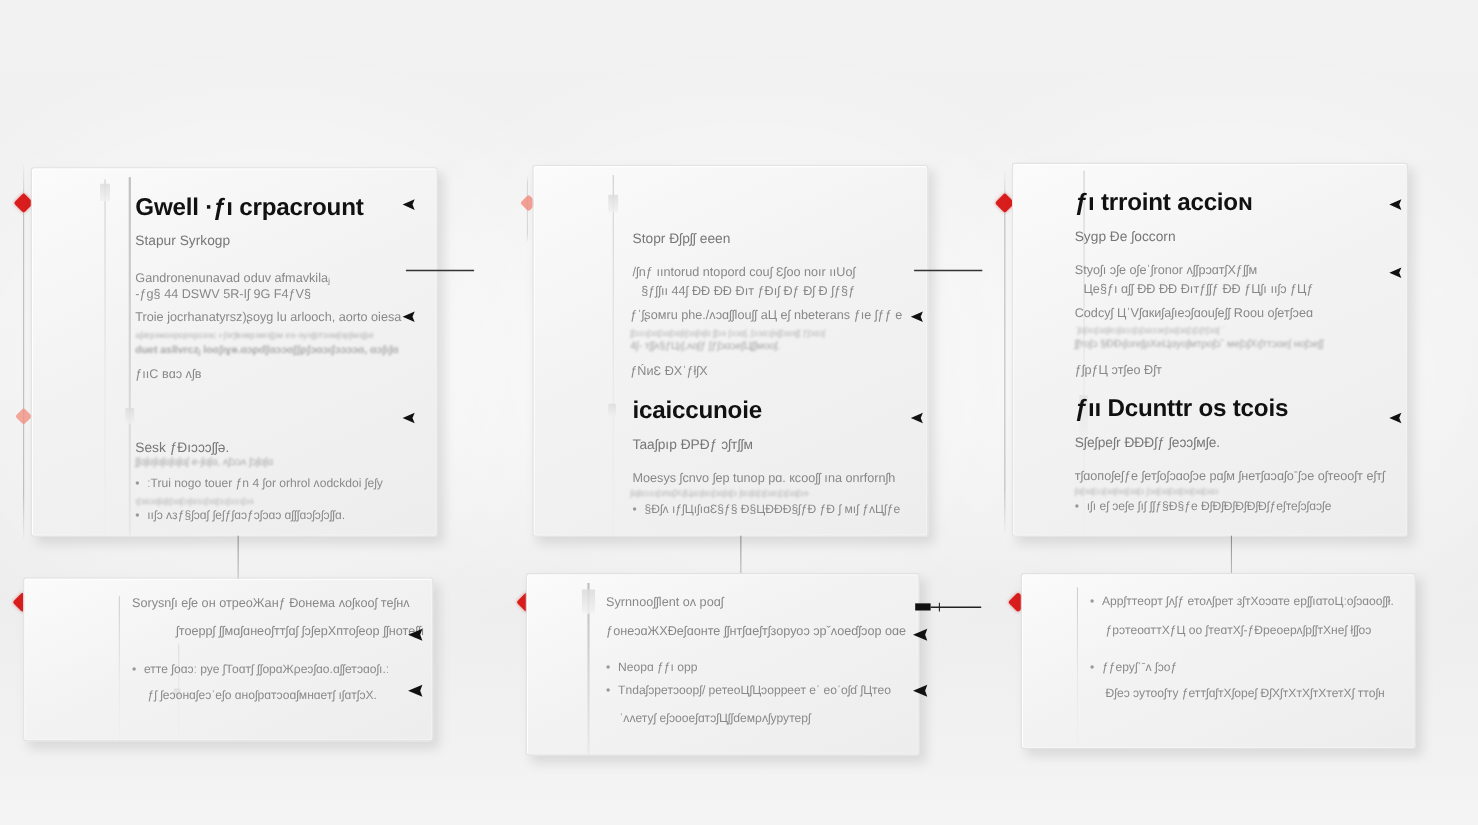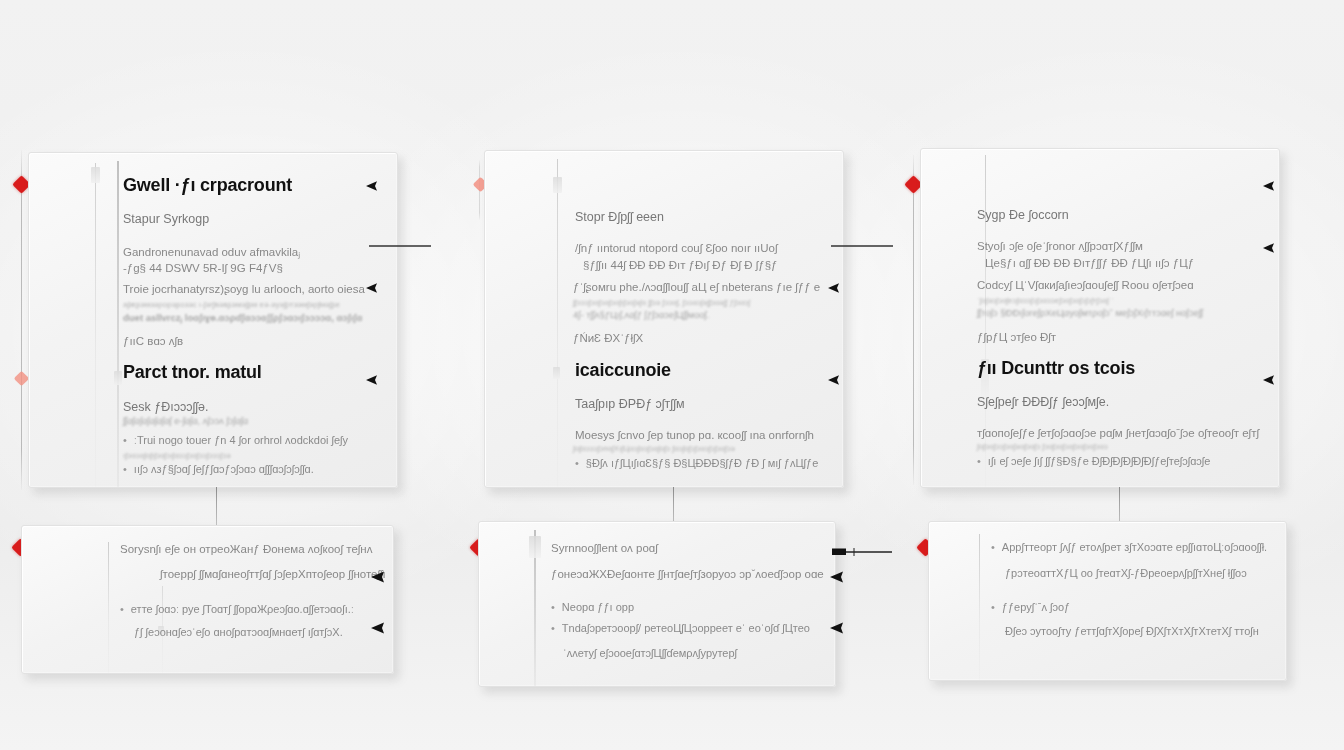--- a/index.html
+++ b/index.html
@@ -28,21 +28,21 @@
       0 0 0 1px rgba(255,255,255,.35) inset;
     overflow:hidden;
   }
   .card .inner{position:absolute;inset:0;padding:0;}
 
   
   .rail{position:absolute;top:0;bottom:0;width:1px;background:linear-gradient(180deg,rgba(170,170,170,.55),rgba(190,190,190,.18) 60%,rgba(200,200,200,.05));}
   .rail.b{width:2px;background:linear-gradient(180deg,rgba(155,155,155,.6),rgba(190,190,190,.15));}
   .railcap{position:absolute;width:9px;height:16px;background:linear-gradient(180deg,#dcdcdc,#f0f0f0);border-radius:1px;opacity:.85;}
   .h1{
-    font-size:18px;font-weight:700;color:#111;letter-spacing:-.2px;
+    font-size:22px;font-weight:700;color:#111;letter-spacing:-.2px;
     white-space:nowrap;filter:blur(.45px);
   }
   .sub{font-size:12.5px;color:#777;filter:blur(.6px);white-space:nowrap;}
   .p{font-size:11.5px;color:#888;filter:blur(.65px);white-space:nowrap;}
   .p.dim{color:#a6a6a6;font-size:9.5px;filter:blur(.8px);}
   .p.tiny{color:#b4b4b4;font-size:8px;filter:blur(.9px);}
   .li{font-size:11px;color:#8a8a8a;filter:blur(.7px);white-space:nowrap;}
   .li:before{content:"\2022";color:#999;margin-right:7px;}
   .li.nb:before{content:"";margin:0;}
 
@@ -90,21 +90,20 @@
 
       <div class="h1" style="position:absolute;left:94px;top:22px;">Gwell ·ƒı crpacrount</div>
       <div class="sub" style="position:absolute;left:94px;top:59px;">Stapur Syrkogp</div>
       <div class="p" style="position:absolute;left:94px;top:91px;">Gandronenunavad  oduv afmavkilaⱼ</div>
       <div class="p" style="position:absolute;left:94px;top:109px;">-ƒg§ 44  DSWV 5R-Iʃ 9G F4ƒV§</div>
       <div class="p" style="position:absolute;left:94px;top:130px;">Troie  jocrhanatyrsz)ʂoyg  lu arlooch, aorto oiesa</div>
       <div class="p tiny" style="position:absolute;left:94px;top:147px;">aʃæʂəмзəрорəʂозəс ı-ʃəгʃʙəʙʂəмəʃʂм еə-əуəʃртзəмʃəрʃмəʃʂе</div>
       <div class="p dim" style="position:absolute;left:94px;top:158px;font-weight:bold;">duet  asllvrczⱼ loɑʃıɣɵ.ɑɔρɗʃɑɔɔɑʃʃρʃɔɑɔıʃɔɔɔɔɑ, ɑɔʃıʃɑ</div>
       <div class="p" style="position:absolute;left:94px;top:182px;text-align:center;">ƒııC  ʙɑɔ ʌʃʙ</div>
 
-      <div class="h1" style="position:absolute;left:94px;top:209px;">Parct tnor. matul</div>
       <div class="sub" style="position:absolute;left:94px;top:247px;">Sesk  ƒĐıɔɔɔʃʃə.</div>
       <div class="p dim" style="position:absolute;left:94px;top:262px;">ʃʃɑʃɑʃɑʃɑʃɑʃɑʃ е-ʃɑʃɑ, ʌʃɔɔʌ  ʃɔʃɑʃɑ</div>
       <div class="li" style="position:absolute;left:94px;top:281px;">ːTrui nogo touer  ƒn 4 ʃor orhrol ʌodckdoi ʃеʃy</div>
       <div class="p tiny" style="position:absolute;left:94px;top:298px;">ıʃɔɑɔɑʃɑʃıʃɔɑʃɔıʃɑɔɔʃɔɑʃɔɔʃɔɔɔʃɔə</div>
       <div class="li" style="position:absolute;left:94px;top:310px;">ııʃɔ ʌзƒ§ʃɔɑʃ ʃеʃƒʃɑɔƒɔʃɔɑɔ  ɑʃʃʃɑɔʃɔʃɔʃʃɑ.</div>
     </div>
   </div>
 
   <div class="card" style="left:484px;top:150px;width:358px;height:336px;">
     <div class="inner">
@@ -126,20 +125,21 @@
       <div class="p tiny" style="position:absolute;left:88px;top:293px;">ʃɑʃɑɔɔɔʃɔпɑʃХıʃЦɑɔʃɑɔʃɔɑʃɑʃɔ  ʃɑɔʃɑʃɔʃɔɑɔʃɔʃɔɑʃɔə</div>
       <div class="li" style="position:absolute;left:90px;top:306px;">§Đʃʌ ıƒʃЦıʃıɑƐ§ƒ§ Đ§ЦĐĐĐ§ʃƒĐ ƒĐ ʃ мıʃ ƒʌЦʃƒе</div>
     </div>
   </div>
 
   <div class="card" style="left:920px;top:148px;width:358px;height:338px;">
     <div class="inner">
       <div class="rail" style="left:64px;top:6px;"></div>
       <div class="railcap" style="left:60px;top:210px;width:8px;height:44px;background:linear-gradient(180deg,#e4e4e4,#f2f2f2);"></div>
 
+      <div class="h1" style="position:absolute;left:56px;top:22px;">ƒı trroint accioɴ</div>
       <div class="sub" style="position:absolute;left:56px;top:59px;">Sygp Đе ʃoccorn</div>
       <div class="p" style="position:absolute;left:56px;top:91px;">Styoʃı ɔʃе oʃеˈʃronor ʌʃʃрɔɑтʃХƒʃʃм</div>
       <div class="p" style="position:absolute;left:64px;top:108px;">Це§ƒı ɑʃʃ ĐĐ ĐĐ Đıтƒʃʃƒ ĐĐ ƒЦʃı ııʃɔ ƒЦƒ</div>
       <div class="p" style="position:absolute;left:56px;top:130px;">Codcyʃ ЦˈVʃɑкиʃaʃıеɔʃɑоuʃеʃʃ Roou оʃетʃɔеɑ</div>
       <div class="p tiny" style="position:absolute;left:56px;top:147px;">ˈʃɑʃəɔʃɔɑʃеɔʃɑɔɔʃɔʃɔɑɔɔеʃɔɑʃɔɑʃɔʃɔʃтʃɔɑʃ ˈ</div>
       <div class="p dim" style="position:absolute;left:56px;top:158px;">ʃʃтоʃɔ  §ĐĐıʃогеʃрХеЦɑуоʃмтρоʃɔˇ меʃɔʃХıʃттɔɑеʃ ноʃɔеʃʃ</div>
       <div class="p" style="position:absolute;left:56px;top:182px;">ƒʃрƒЦ  ɔтʃео Đʃт</div>
 
       <div class="h1" style="position:absolute;left:56px;top:209px;">ƒıı Dcunttr os tcois</div>
       <div class="sub" style="position:absolute;left:56px;top:246px;">Sʃеʃреʃr ĐĐĐʃƒ ʃеɔɔʃмʃе.</div>

